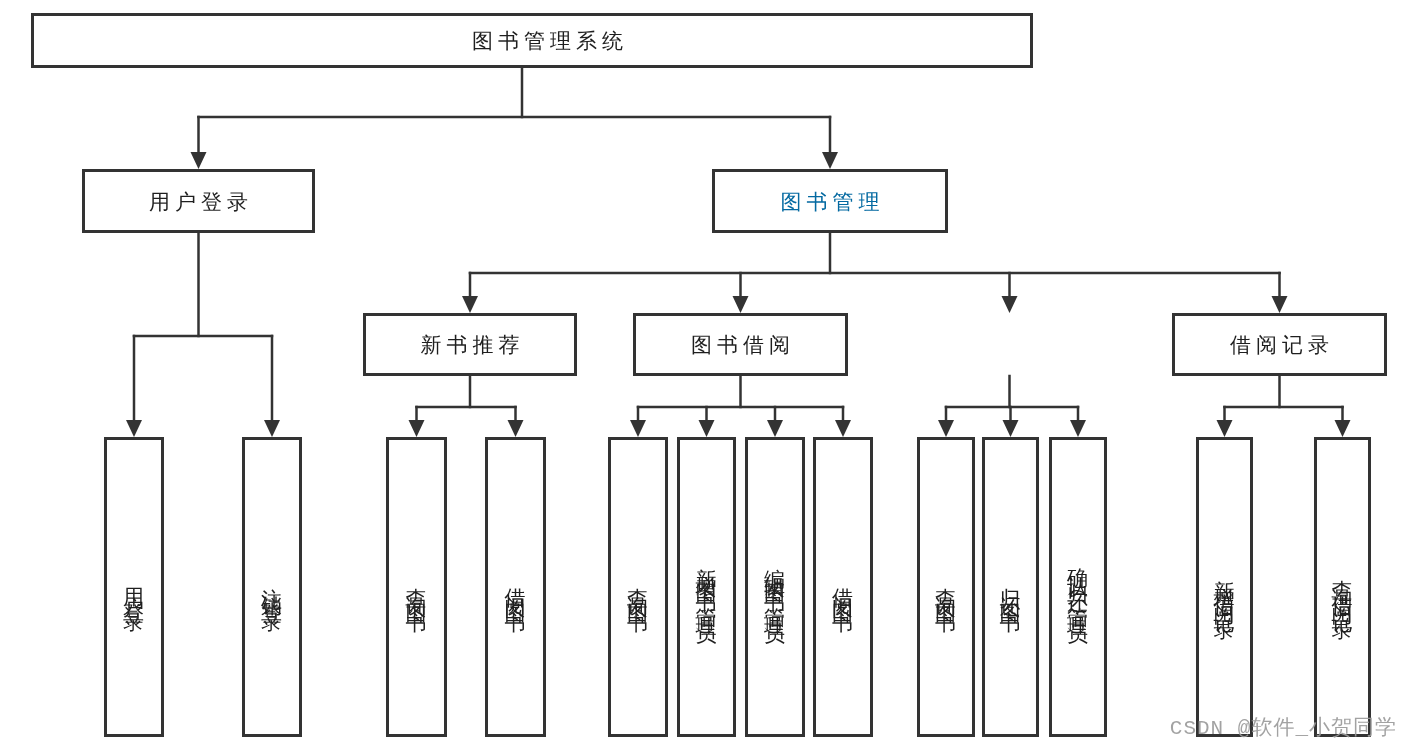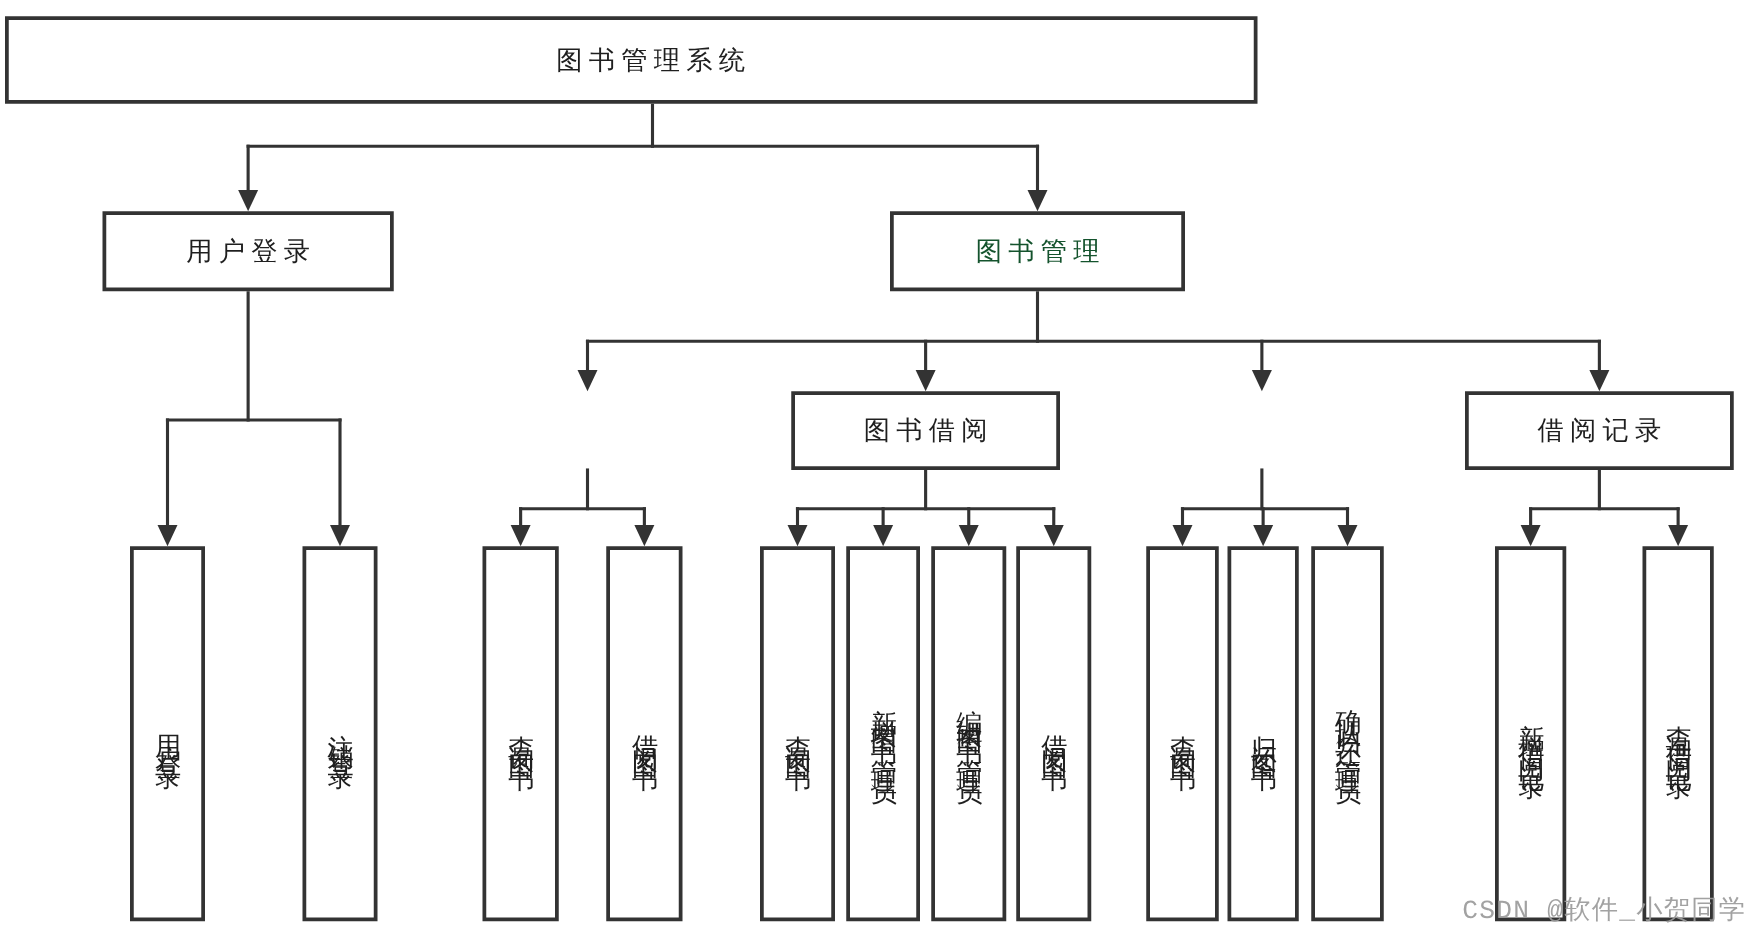--- a/index.html
+++ b/index.html
@@ -113,28 +113,31 @@
       <polygon points="1070,420 1086,420 1078,437" fill="#333333"></polygon>
       <line x1="1279.5" y1="376" x2="1279.5" y2="407" stroke="#333333" stroke-width="2.5" stroke-linecap="square"></line>
       <line x1="1224.5" y1="407" x2="1342.5" y2="407" stroke="#333333" stroke-width="2.5" stroke-linecap="square"></line>
       <line x1="1224.5" y1="407" x2="1224.5" y2="423" stroke="#333333" stroke-width="2.5" stroke-linecap="square"></line>
       <polygon points="1216.5,420 1232.5,420 1224.5,437" fill="#333333"></polygon>
       <line x1="1342.5" y1="407" x2="1342.5" y2="423" stroke="#333333" stroke-width="2.5" stroke-linecap="square"></line>
       <polygon points="1334.5,420 1350.5,420 1342.5,437" fill="#333333"></polygon>
     </svg>
 
   <div class="watermark" style="color: rgb(155, 155, 155);">CSDN @软件_小贺同学</div>
-<div class="node" style="left: 4px; top: 13px; width: 1002px; height: 70px; border-color: rgb(51, 51, 51); padding-left: 31px;">
+<div class="node" style="left: 31px; top: 13px; width: 1002px; height: 55px; border-color: rgb(51, 51, 51); padding-left: 31px;">
       <span class="lbl" style="color: rgb(31, 31, 31);">图书管理系统</span>
     </div>
     <div class="node" style="left: 82px; top: 169px; width: 233px; height: 64px; border-color: rgb(51, 51, 51);">
       <span class="lbl" style="color: rgb(31, 31, 31);">用户登录</span>
     </div>
     <div class="node" style="left: 712px; top: 169px; width: 236px; height: 64px; border-color: rgb(51, 51, 51);">
-      <span class="lbl" style="color: #14532d;">图书管理</span>
+      <span class="lbl" style="color: #0369a1;">图书管理</span>
+    </div>
+    <div class="node" style="left: 363px; top: 313px; width: 214px; height: 63px; border-color: rgb(51, 51, 51);">
+      <span class="lbl" style="color: rgb(31, 31, 31);">新书推荐</span>
     </div>
     <div class="node" style="left: 633px; top: 313px; width: 215px; height: 63px; border-color: rgb(51, 51, 51);">
       <span class="lbl" style="color: rgb(31, 31, 31);">图书借阅</span>
     </div>
     <div class="node" style="left: 1172px; top: 313px; width: 215px; height: 63px; border-color: rgb(51, 51, 51);">
       <span class="lbl" style="color: rgb(31, 31, 31);">借阅记录</span>
     </div>
     <div class="node vertical" style="left: 104px; top: 437px; width: 60px; height: 300px; border-color: rgb(51, 51, 51);">
       <span class="lbl" style="color: rgb(31, 31, 31);">用户登录</span>
     </div>

